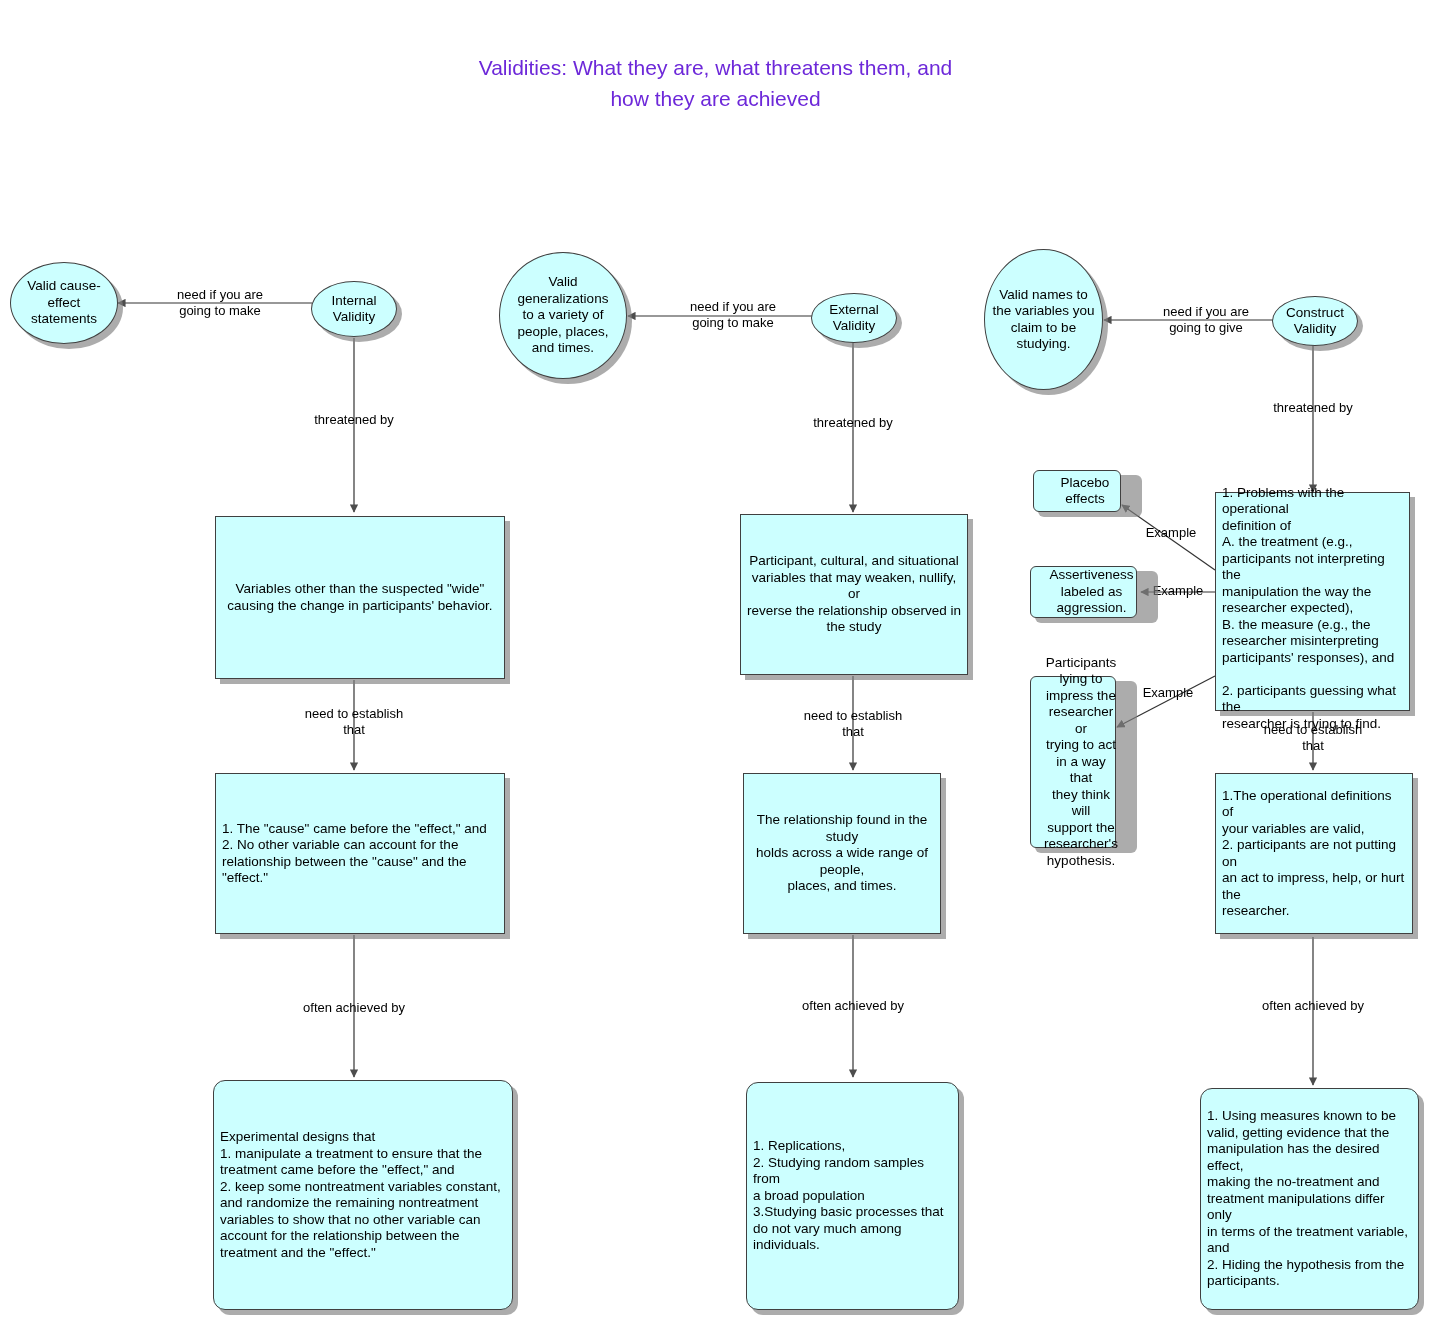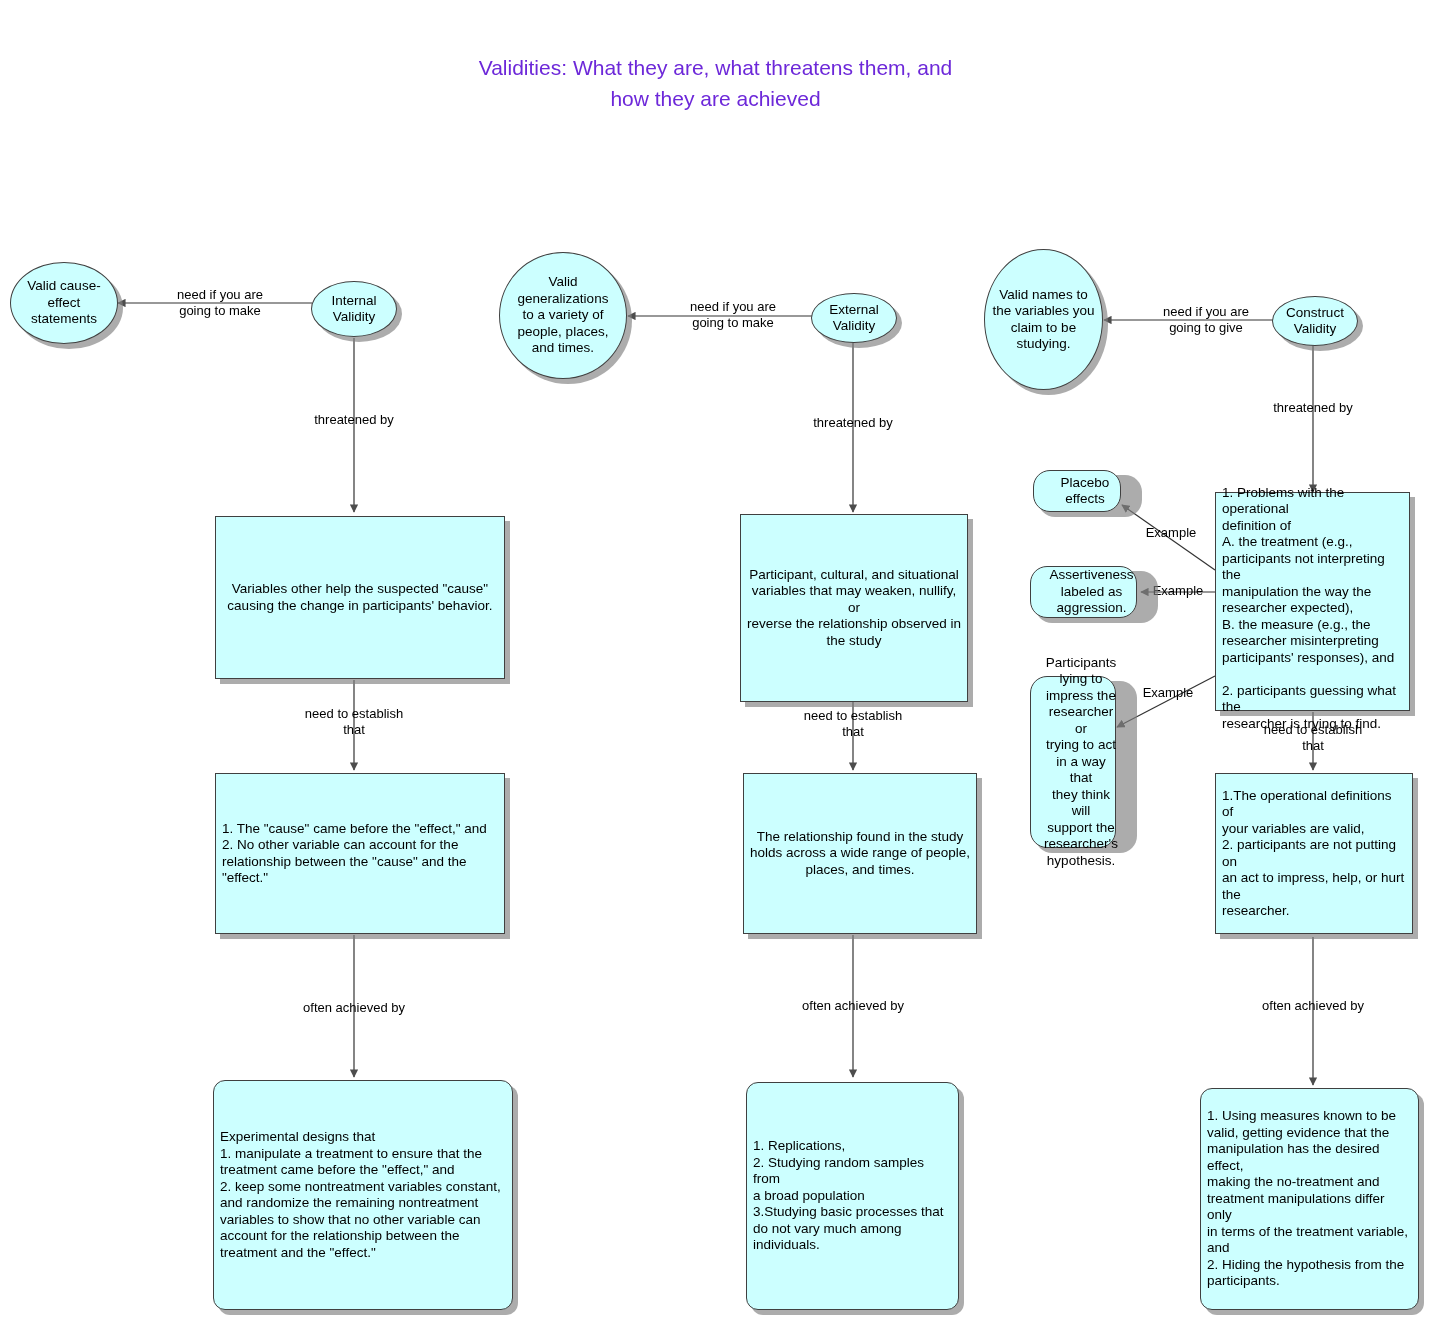--- a/index.html
+++ b/index.html
@@ -14,21 +14,21 @@
   
   .node{position:absolute;box-sizing:border-box;}
   .node .shadow{position:absolute;left:5px;top:5px;width:100%;height:100%;background:#808080;opacity:.65;}
   .node .body{position:absolute;left:0;top:0;width:100%;height:100%;
     background:#CCFFFF;border:1px solid #404040;box-sizing:border-box;
     display:flex;align-items:center;justify-content:center;}
   .node .txt{position:relative;z-index:2;padding:0 6px;white-space:pre-line;}
 
   .ellipse .shadow,.ellipse .body{border-radius:50%;}
   .rounded .shadow,.rounded .body{border-radius:12px;}
-  .rounded-sm .shadow,.rounded-sm .body{border-radius:17px;padding-left:16px;}
+  .rounded-sm .shadow,.rounded-sm .body{border-radius:6px;padding-left:16px;}
 
   .c-center .txt{text-align:center;}
   .c-left .txt{text-align:left;width:100%;}
   .fs135{font-size:13.5px;line-height:16.5px;}
 
   
   .align-top .body{align-items:center;}
   .pad-t{padding-top:14px;}
 
   .edgelabel{position:absolute;font-size:13px;line-height:16px;text-align:center;white-space:pre-line;color:#000;}
@@ -151,26 +151,26 @@
     <div class="shadow"></div>
     <div class="body">
       <div class="txt">Construct
 Validity</div>
     </div>
   </div>
 
   <div class="node c-center fs135" style="left:215px;top:516px;width:290px;height:163px;">
     <div class="shadow"></div>
     <div class="body">
-      <div class="txt">Variables other help the suspected "cause"
+      <div class="txt">Variables other than the suspected "wide"
 causing the change in participants' behavior.</div>
     </div>
   </div>
 
-  <div class="node c-center fs135" style="left:740px;top:514px;width:228px;height:188px;">
+  <div class="node c-center fs135" style="left:740px;top:514px;width:228px;height:161px;">
     <div class="shadow"></div>
     <div class="body">
       <div class="txt">Participant, cultural, and situational
 variables that may weaken, nullify, or
 reverse the relationship observed in
 the study</div>
     </div>
   </div>
 
   <div class="node c-left fs135 align-top" style="left:1215px;top:492px;width:195px;height:219px;">
@@ -226,21 +226,21 @@
 
   <div class="node c-left fs135" style="left:215px;top:773px;width:290px;height:161px;">
     <div class="shadow"></div>
     <div class="body">
       <div class="txt">1. The "cause" came before  the "effect," and
 2. No other variable can account for the
 relationship between the "cause" and the "effect."</div>
     </div>
   </div>
 
-  <div class="node c-center fs135" style="left:743px;top:773px;width:234px;height:161px;">
+  <div class="node c-center fs135" style="left:743px;top:773px;width:198px;height:161px;">
     <div class="shadow"></div>
     <div class="body">
       <div class="txt">The relationship found in the study
 holds across a wide range of  people,
 places, and times.</div>
     </div>
   </div>
 
   <div class="node c-left fs135" style="left:1215px;top:773px;width:198px;height:161px;border-radius:17px;">
     <div class="shadow"></div>

